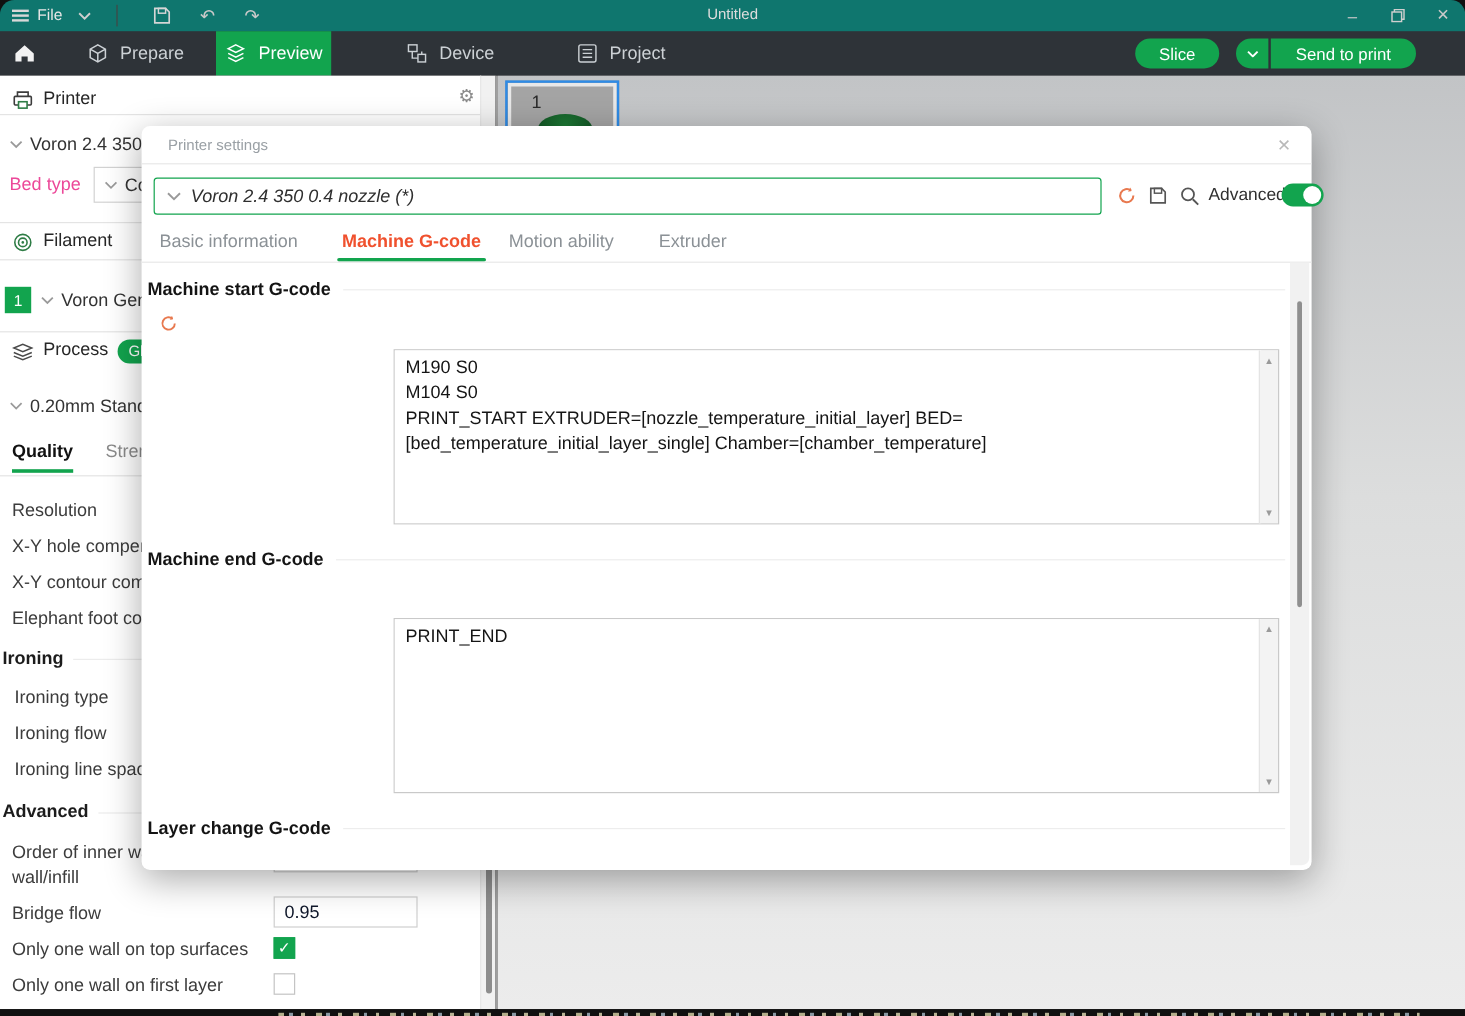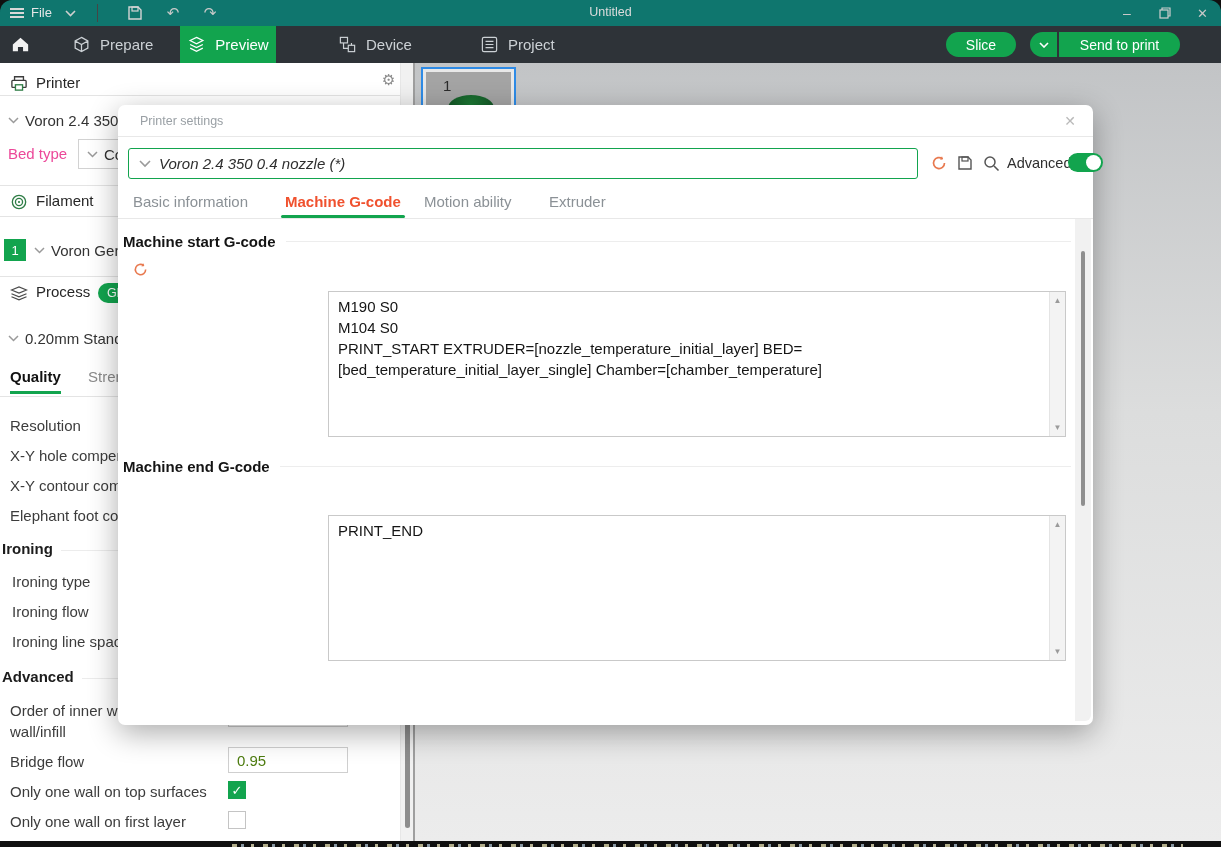--- a/index.html
+++ b/index.html
@@ -47,21 +47,21 @@
   #view-sep { position:absolute; left:413px; top:63px; width:2px; height:778px; background:#9f9f9f; }
 
   .sb-hr { position:absolute; left:0; width:400px; height:1px; background:#e4e4e4; }
   .sb-head { position:absolute; font-size:15px; color:#262626; }
   .sb-item { position:absolute; left:10px; font-size:15px; color:#3c3c3c; white-space:nowrap; }
   .sb-sec { position:absolute; left:2px; font-size:15px; font-weight:bold; color:#1c1c1c; white-space:nowrap; }
   .sb-sec .ln { display:inline-block; vertical-align:middle; margin-left:8px; width:320px; height:1px; background:#ececec; }
   .dd-caret { display:inline-block; margin-right:6px; }
   .sb-dd { position:absolute; font-size:15px; color:#333; white-space:nowrap; display:flex; align-items:center; }
   .mini-input { position:absolute; width:120px; height:26px; border:1px solid #cfcfcf; background:#fff;
-                font-size:15px; color:#4d7c0f; padding:2px 8px; font-family:inherit; }
+                font-size:15px; color:#0f172a; padding:2px 8px; font-family:inherit; }
   .cbx { position:absolute; width:18px; height:18px; border:1px solid #c4c4c4; background:#fff; display:flex; align-items:center; justify-content:center; }
   .cbx.on { background:var(--green); border-color:var(--green); color:#fff; font-size:13px; }
 
   .badge { display:inline-flex; align-items:center; justify-content:center; background:var(--green); color:#fff; }
 
   
   #viewport { position:absolute; left:415px; top:63px; width:806px; height:778px;
               background:linear-gradient(180deg,#c2c4c6 0%,#dcdddd 45%,#ececec 100%); }
   #plate-thumb { position:absolute; left:6px; top:4px; width:95px; height:56px; background:#a4a4a4;
                  border:2px solid #2e8be6; box-shadow:inset 0 0 0 3px #e8e8e8; }
@@ -366,19 +366,23 @@
         <span class="ln"></span>
     </div>
     <div class="ta-wrap" style="top:410px">
       <textarea spellcheck="false" style="">PRINT_END</textarea>
       <div class="rail">
         <div class="arr up">▲</div>
         <div class="arr dn">▼</div>
       </div>
     </div>
 
+    <div class="sec-head" style="top:577px">
+      <b>Layer change G-code</b>
+        <span class="ln"></span>
+    </div>
 
     <div id="dlg-scroll">
         <div class="thumb"></div>
       </div>
   </div>
 
 </div>
 
 </body></html>

